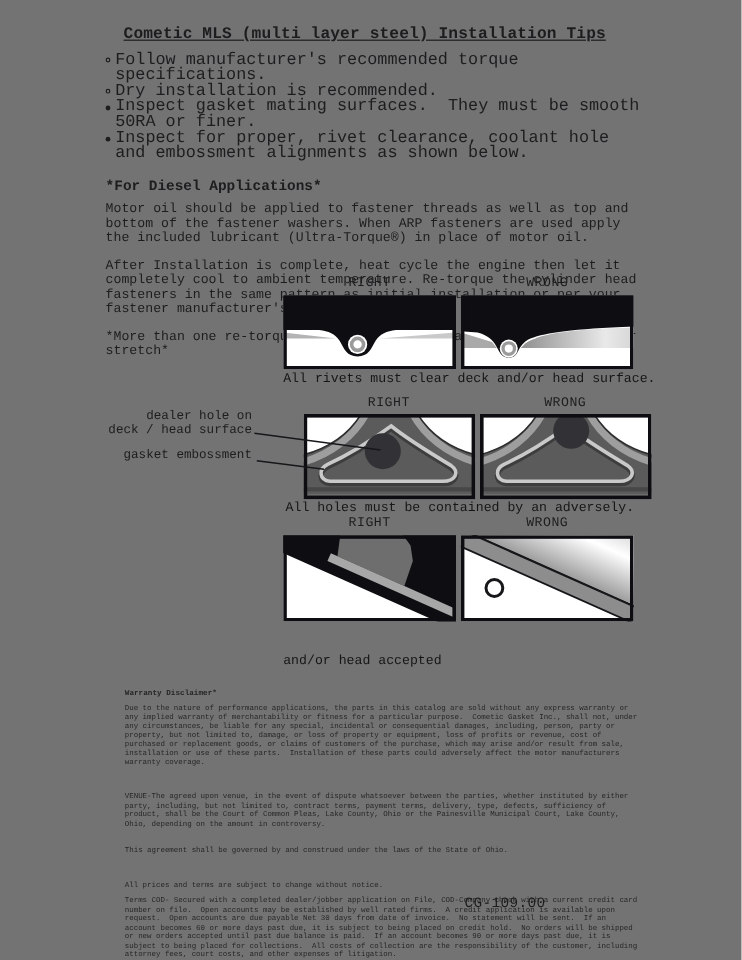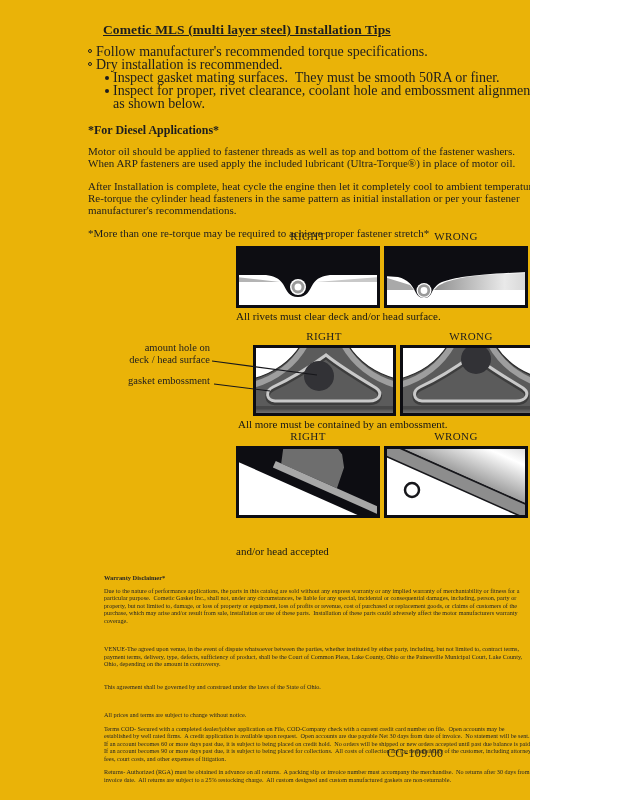--- a/index.html
+++ b/index.html
@@ -1,21 +1,21 @@
 <!DOCTYPE html>
 <html><head>
 <meta charset="utf-8">
 <style>
   * { box-sizing: border-box; margin: 0; padding: 0; }
   html,body { background:#ffffff; }
   .page {
     position: relative;
-    width: 530px; height: 800px;
-    background: #eab308;
-    font-family: Liberation Serif, serif;
+    width: 618px; height: 800px;
+    background: #737373;
+    font-family: Liberation Mono, monospace;
     color: #1d1d1f;
     overflow: hidden;
   }
   
   .content { position: absolute; left: 88px; top: 22px; width: 452px; }
   .doc-title {
     font-size: 13.5px; font-weight: bold;
     text-decoration: underline;
     margin: 0 0 7px 15px;
     letter-spacing: .1px;
@@ -24,21 +24,21 @@
   ul.tips { list-style: none; }
   .tip, .subtip { display: flex; font-size: 14px; line-height: 13px; white-space: pre-wrap; }
   .b-circle {
     flex: none; width: 4px; height: 4px; border: 1px solid #1d1d1f;
     border-radius: 50%; margin: 4px 4px 0 0;
   }
   .b-dot {
     flex: none; width: 4px; height: 4px; background: #1d1d1f;
     border-radius: 50%; margin: 4.5px 4px 0 0;
   }
-  .subtip { margin-left: 17px; }
+  .subtip { }
   .diesel-heading { font-size: 12px; font-weight: bold; margin: 13px 0 7px; }
   .para { font-size: 11px; line-height: 12px; margin: 0 0 11px; white-space: pre-wrap; }
   
   .diagrams { position: absolute; left: 0; top: 228px; width: 618px; height: 330px; }
   .dlabel {
     position: absolute; transform: translateX(-50%);
     font-size: 11px; letter-spacing: .4px; color: #1d1d1f;
   }
   .panel { position: absolute; line-height: 0; }
   .caption { position: absolute; font-size: 11px; line-height: 13px; color: #161616; white-space: pre-wrap; }
@@ -124,21 +124,21 @@
         <path d="M54,40 C66,33 84,28.5 144,27 L144,44 L50,44 Z" fill="url(#g1w)"></path>
         <path d="M0,0 H144 V26 C92,28 72,31 58,36 C52,38.5 49,44 48,46 C46,50 44,52 40,52 C35,52 33,49 31,45 C28,39 24,33.5 14,31 L0,30 Z" fill="#0d0d12"></path>
         <circle cx="40" cy="44.5" r="7.5" fill="#ffffff"></circle>
         <circle cx="40" cy="44.5" r="4.8" fill="none" stroke="#9a9a9a" stroke-width="2.8"></circle>
         <rect x="1.5" y="1.5" width="141" height="59" fill="none" stroke="#0d0d12" stroke-width="3"></rect>
       </svg>
     </div>
     <div class="caption" style="left:236px; top:82px;">All rivets must clear deck and/or head surface.</div>
 
     <div class="ann" style="left:85px; top:114px;">
-      <span class="ann-line">amount hole on</span>
+      <span class="ann-line">dealer hole on</span>
       <span class="ann-line">deck / head surface</span>
     </div>
     <div class="ann" style="left:85px; top:147px;">
       <span class="ann-line">gasket embossment</span>
     </div>
 
     <span class="dlabel" style="left:324px; top:102px;">RIGHT</span>
     <span class="dlabel" style="left:471px; top:102px;">WRONG</span>
 
     <div class="panel" style="left:253px; top:117px;">
@@ -168,21 +168,21 @@
         <path d="M143,34 C121,28 105,16 95,0 L143,0 Z" fill="#ffffff"></path>
         <path d="M143,34 C121,28 105,16 95,0" stroke="#2c2c2c" stroke-width="1.2" fill="none"></path>
         <path d="M73,12 C62,20 42,34 20,44 C12,48 13,57 22,58 L116,58 C127,58 130,50 123,45 C103,33 84,21 73,12 Z" fill="none" stroke="#3d3d3d" stroke-width="4.5"></path>
         <path d="M73,10 C62,18 42,32 20,42 C12,46 13,55 22,56 L116,56 C127,56 130,48 123,43 C103,31 84,19 73,10 Z" fill="none" stroke="#c9c9c9" stroke-width="3"></path>
         <circle cx="76" cy="14" r="15" fill="#323236"></circle>
         <rect x="0" y="61" width="143" height="3.5" fill="#474747"></rect>
         <rect x="0" y="66.5" width="143" height="4.5" fill="#6b6b6b"></rect>
         <rect x="1.5" y="1.5" width="140" height="68" fill="none" stroke="#0d0d12" stroke-width="3"></rect>
       </svg>
     </div>
-    <div class="caption" style="left:238px; top:190px;">All more must be contained by an embossment.</div>
+    <div class="caption" style="left:238px; top:190px;">All holes must be contained by an adversely.</div>
 
     <span class="dlabel" style="left:308px; top:202px;">RIGHT</span>
     <span class="dlabel" style="left:456px; top:202px;">WRONG</span>
 
     <div class="panel" style="left:236px; top:218px;">
       <svg width="144" height="72" viewBox="0 0 144 72">
         <defs>
             <clipPath id="c3r">
               <rect width="144" height="72"></rect>
             </clipPath>

